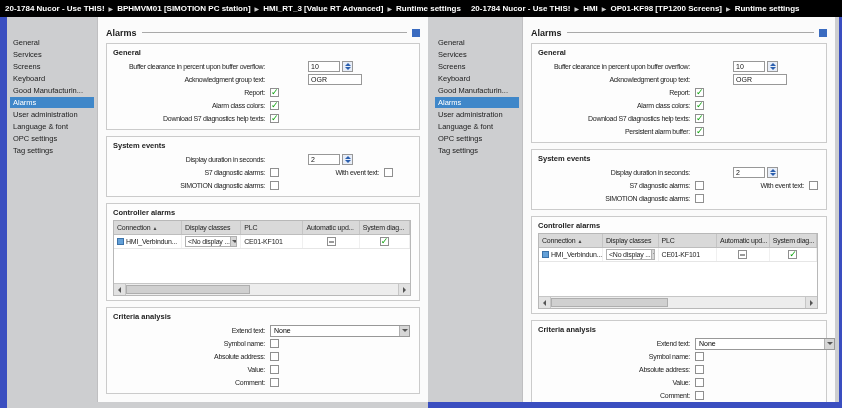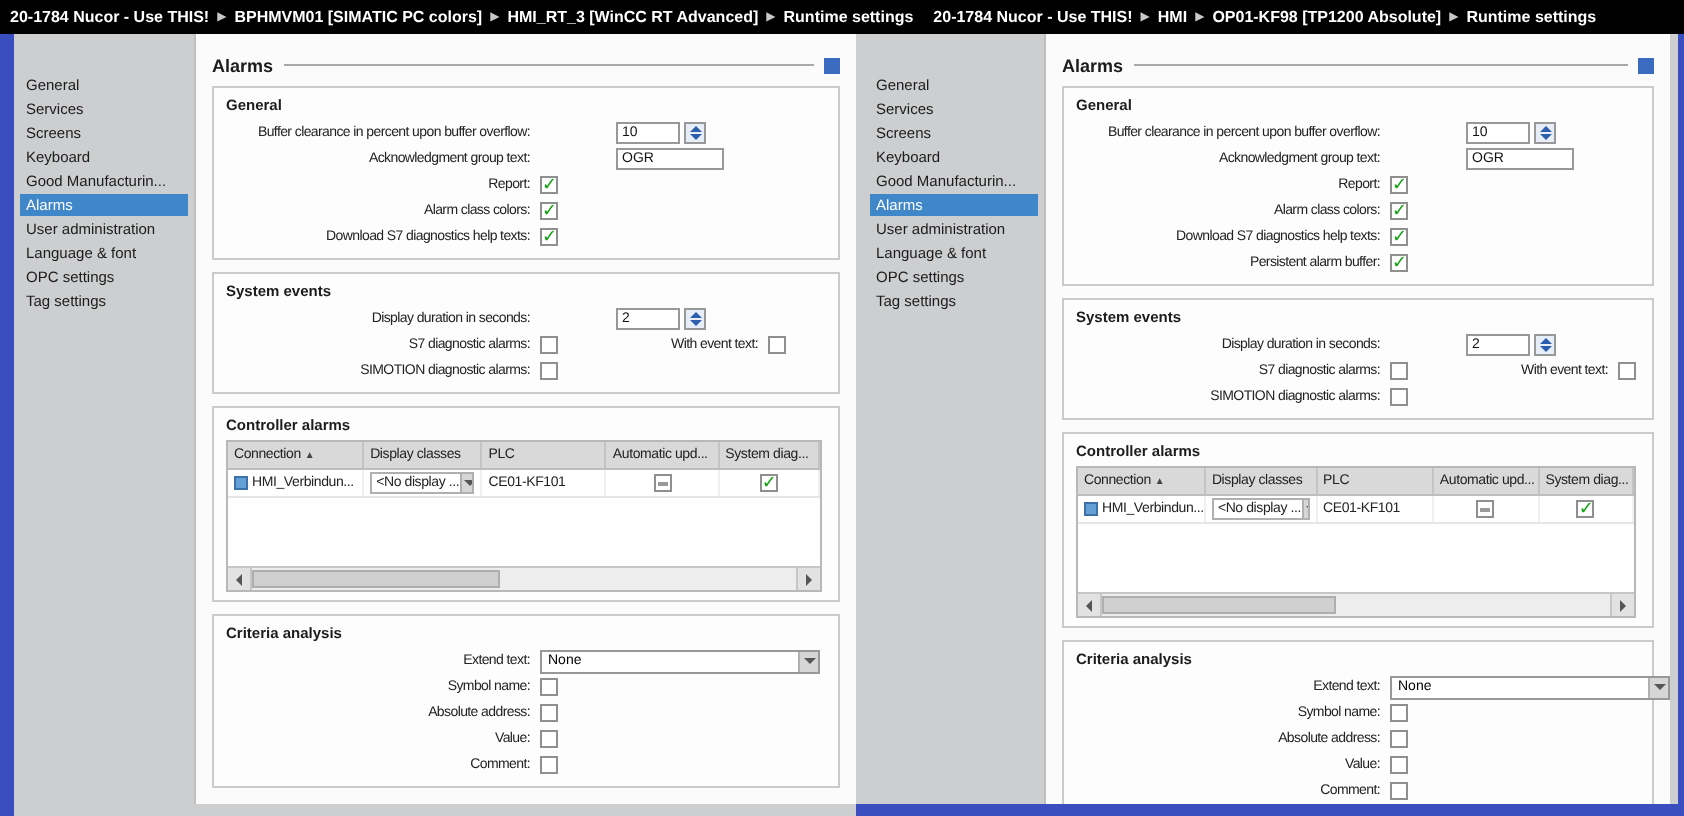--- a/index.html
+++ b/index.html
@@ -97,32 +97,32 @@
 </style>
 </head>
 <body>
 
 <div class="stage">
 
   <div class="topbar">
     <div class="bc-group">
       <span class="bc-seg">20-1784 Nucor - Use THIS!</span>
       <span class="bc-sep">▶</span>
-      <span class="bc-seg">BPHMVM01 [SIMATIC PC colors]</span>
+      <span class="bc-seg">BPHMVM01 [SIMOTION PC station]</span>
       <span class="bc-sep">▶</span>
-      <span class="bc-seg">HMI_RT_3 [WinCC RT Advanced]</span>
+      <span class="bc-seg">HMI_RT_3 [Value RT Advanced]</span>
       <span class="bc-sep">▶</span>
       <span class="bc-seg">Runtime settings</span>
     </div>
     <div class="bc-group">
       <span class="bc-seg">20-1784 Nucor - Use THIS!</span>
       <span class="bc-sep">▶</span>
       <span class="bc-seg">HMI</span>
       <span class="bc-sep">▶</span>
-      <span class="bc-seg">OP01-KF98 [TP1200 Absolute]</span>
+      <span class="bc-seg">OP01-KF98 [TP1200 Screens]</span>
       <span class="bc-sep">▶</span>
       <span class="bc-seg">Runtime settings</span>
     </div>
   </div>
 
   <div class="edge-left"></div>
   <div class="edge-bottom"></div>
   <div class="edge-right"></div>
 
   <div class="panel" id="panel-left">

